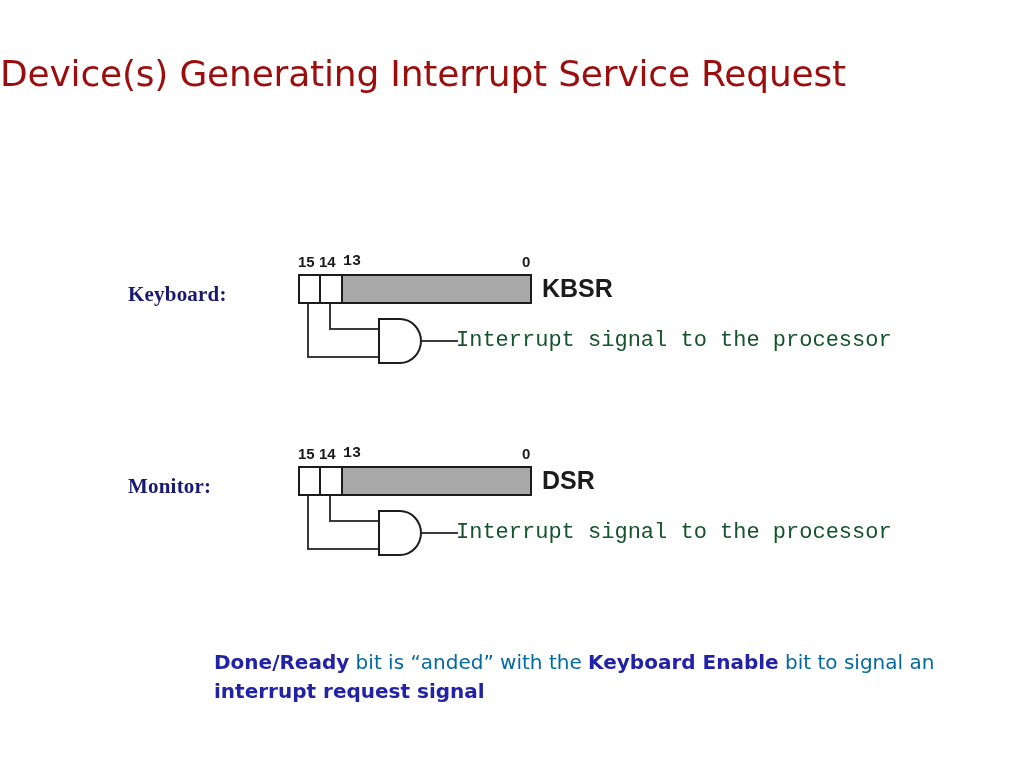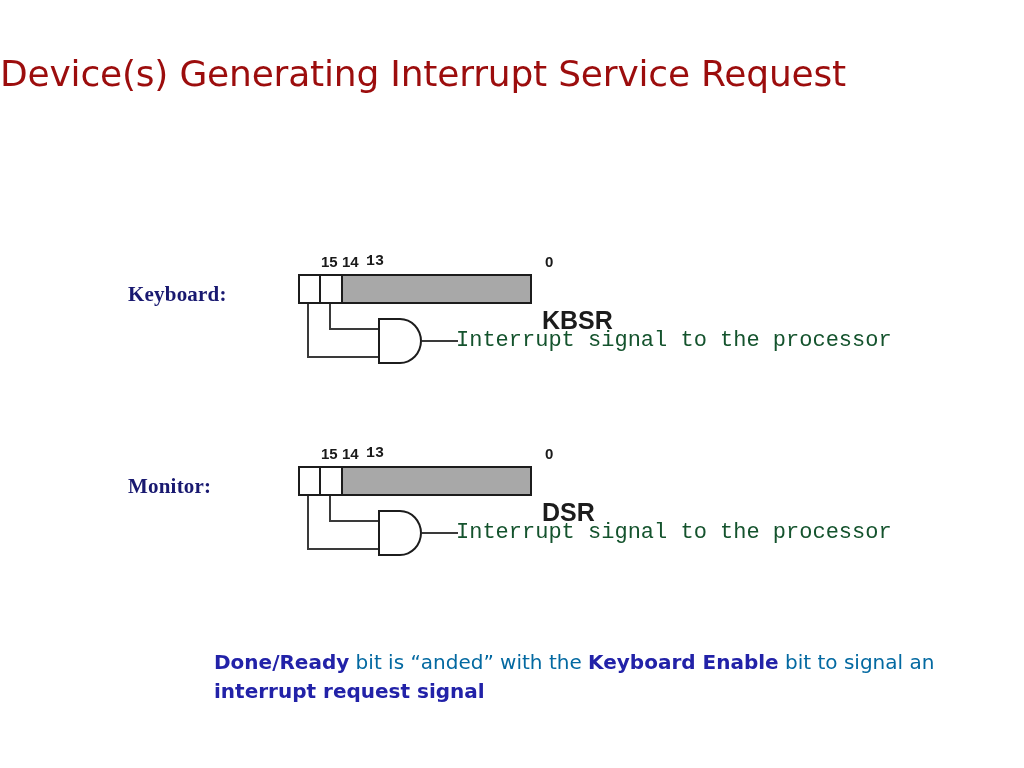--- a/index.html
+++ b/index.html
@@ -74,21 +74,20 @@
     height: 20px;
   }
   .bit-tick {
     position: absolute;
     top: 0;
     color: #1a1a1a;
     font-family: "Liberation Sans", sans-serif;
     font-size: 15px;
     font-weight: 700;
     line-height: 18px;
-    margin-left: 23px;
   }
   .bit-tick-15 { left: 0px; }
   .bit-tick-14 { left: 21px; }
   .bit-tick-13 { left: 45px; font-family: Liberation Mono, monospace; }
   .bit-tick-0  { left: 224px; }
 
   .register-box {
     position: absolute;
     left: 0;
     top: 24px;
@@ -112,21 +111,20 @@
   .register-name {
     position: absolute;
     left: 244px;
     top: 22px;
     color: #1c1c1c;
     font-family: "Liberation Sans", sans-serif;
     font-size: 25px;
     font-weight: 700;
     line-height: 32px;
     white-space: nowrap;
-    margin-top: 32px;
   }
 
   
   .wire {
     position: absolute;
     background: #3a3a3a;
   }
   .wire-v { width: 2px; }
   .wire-h { height: 2px; }
 

